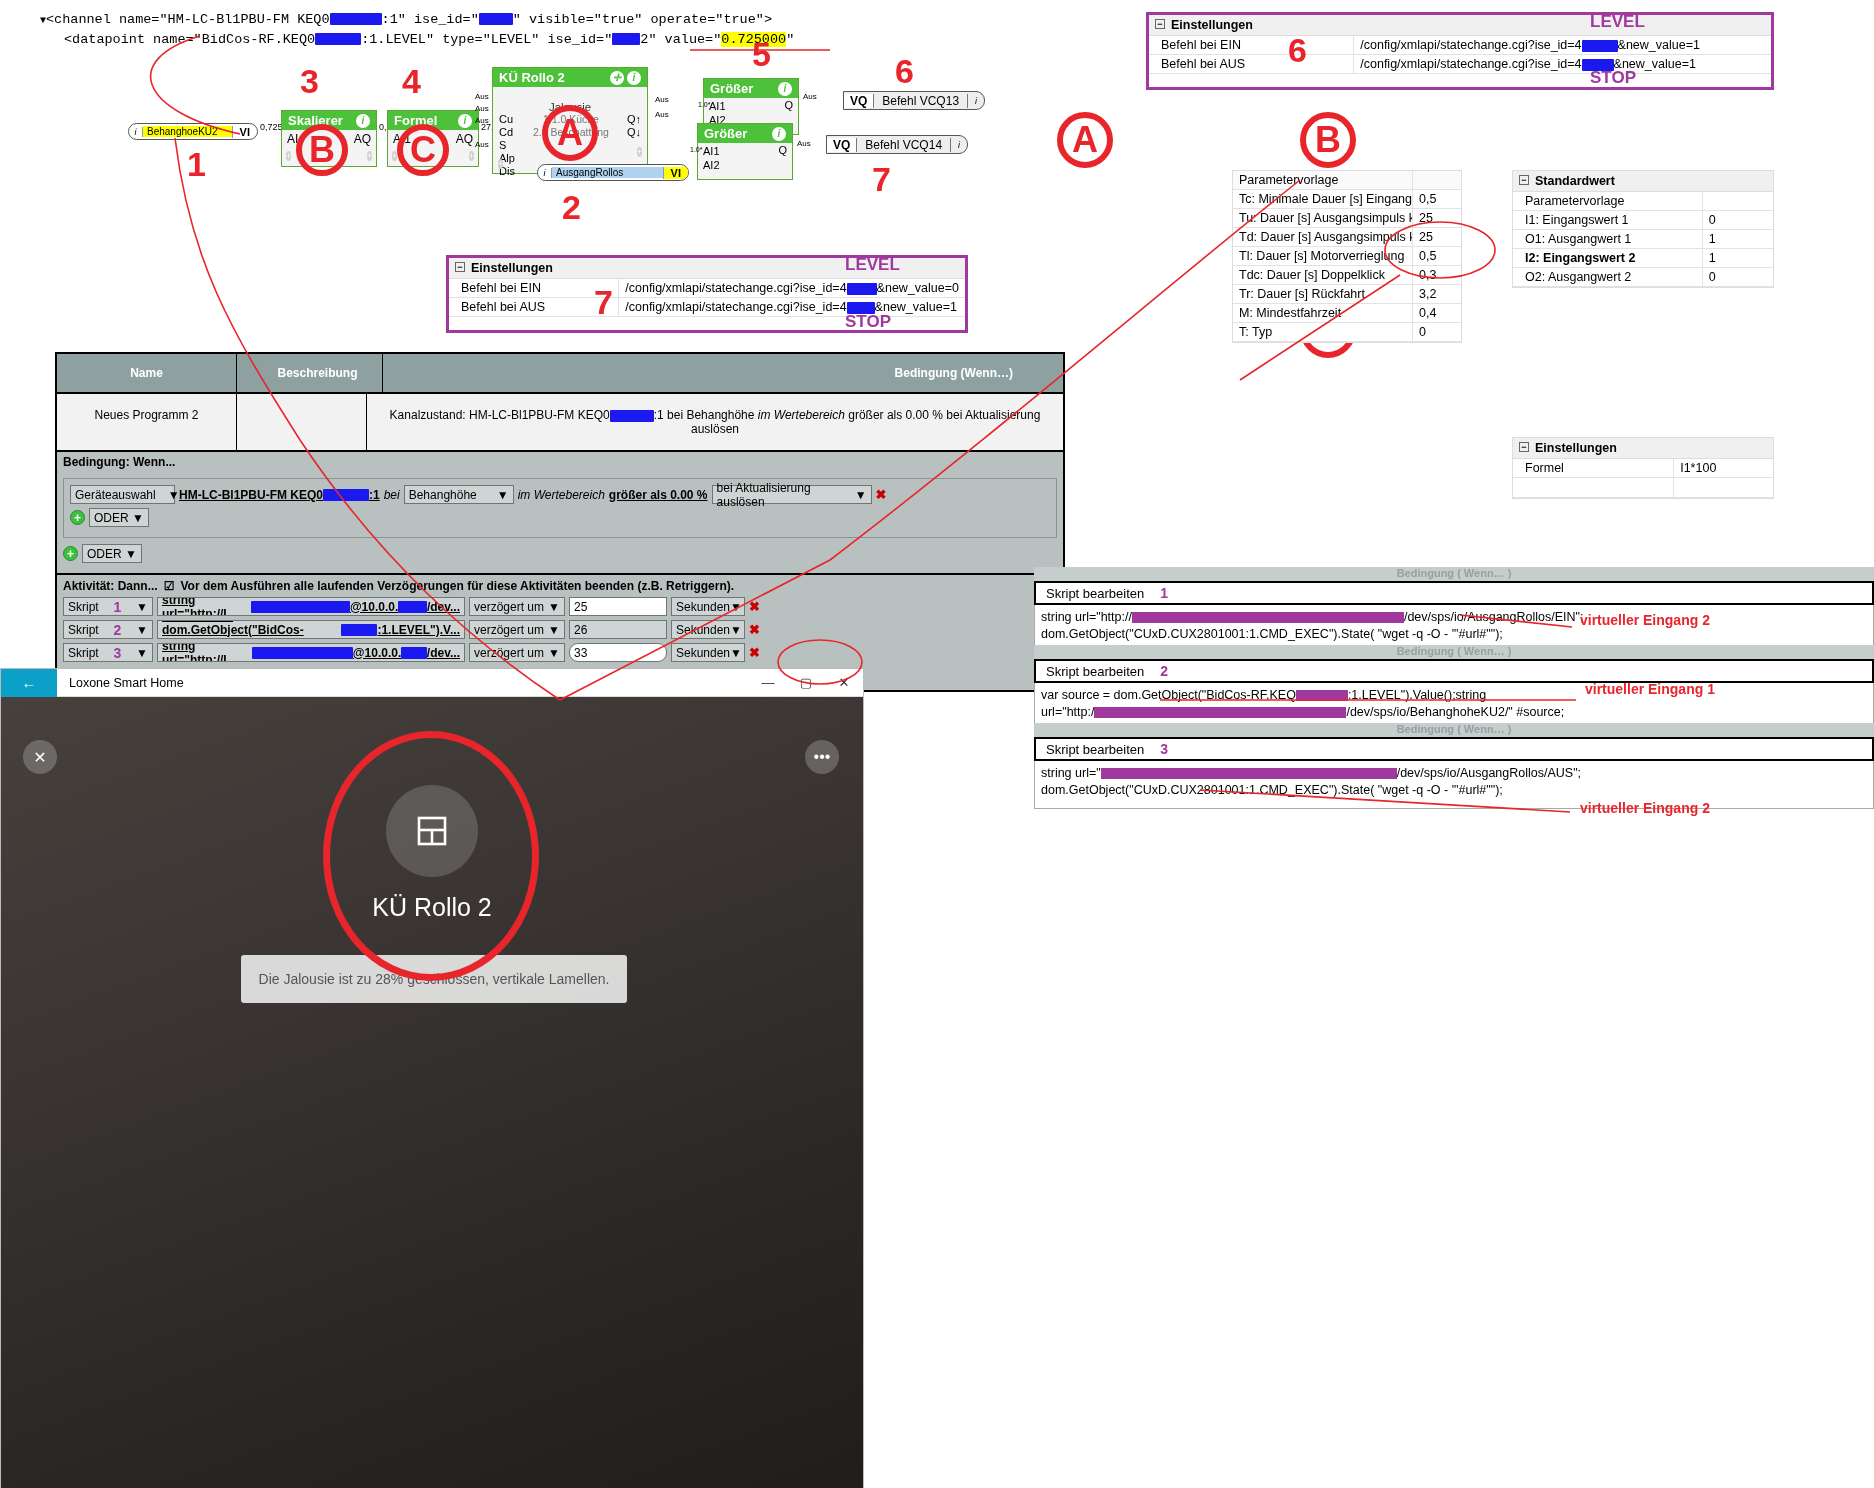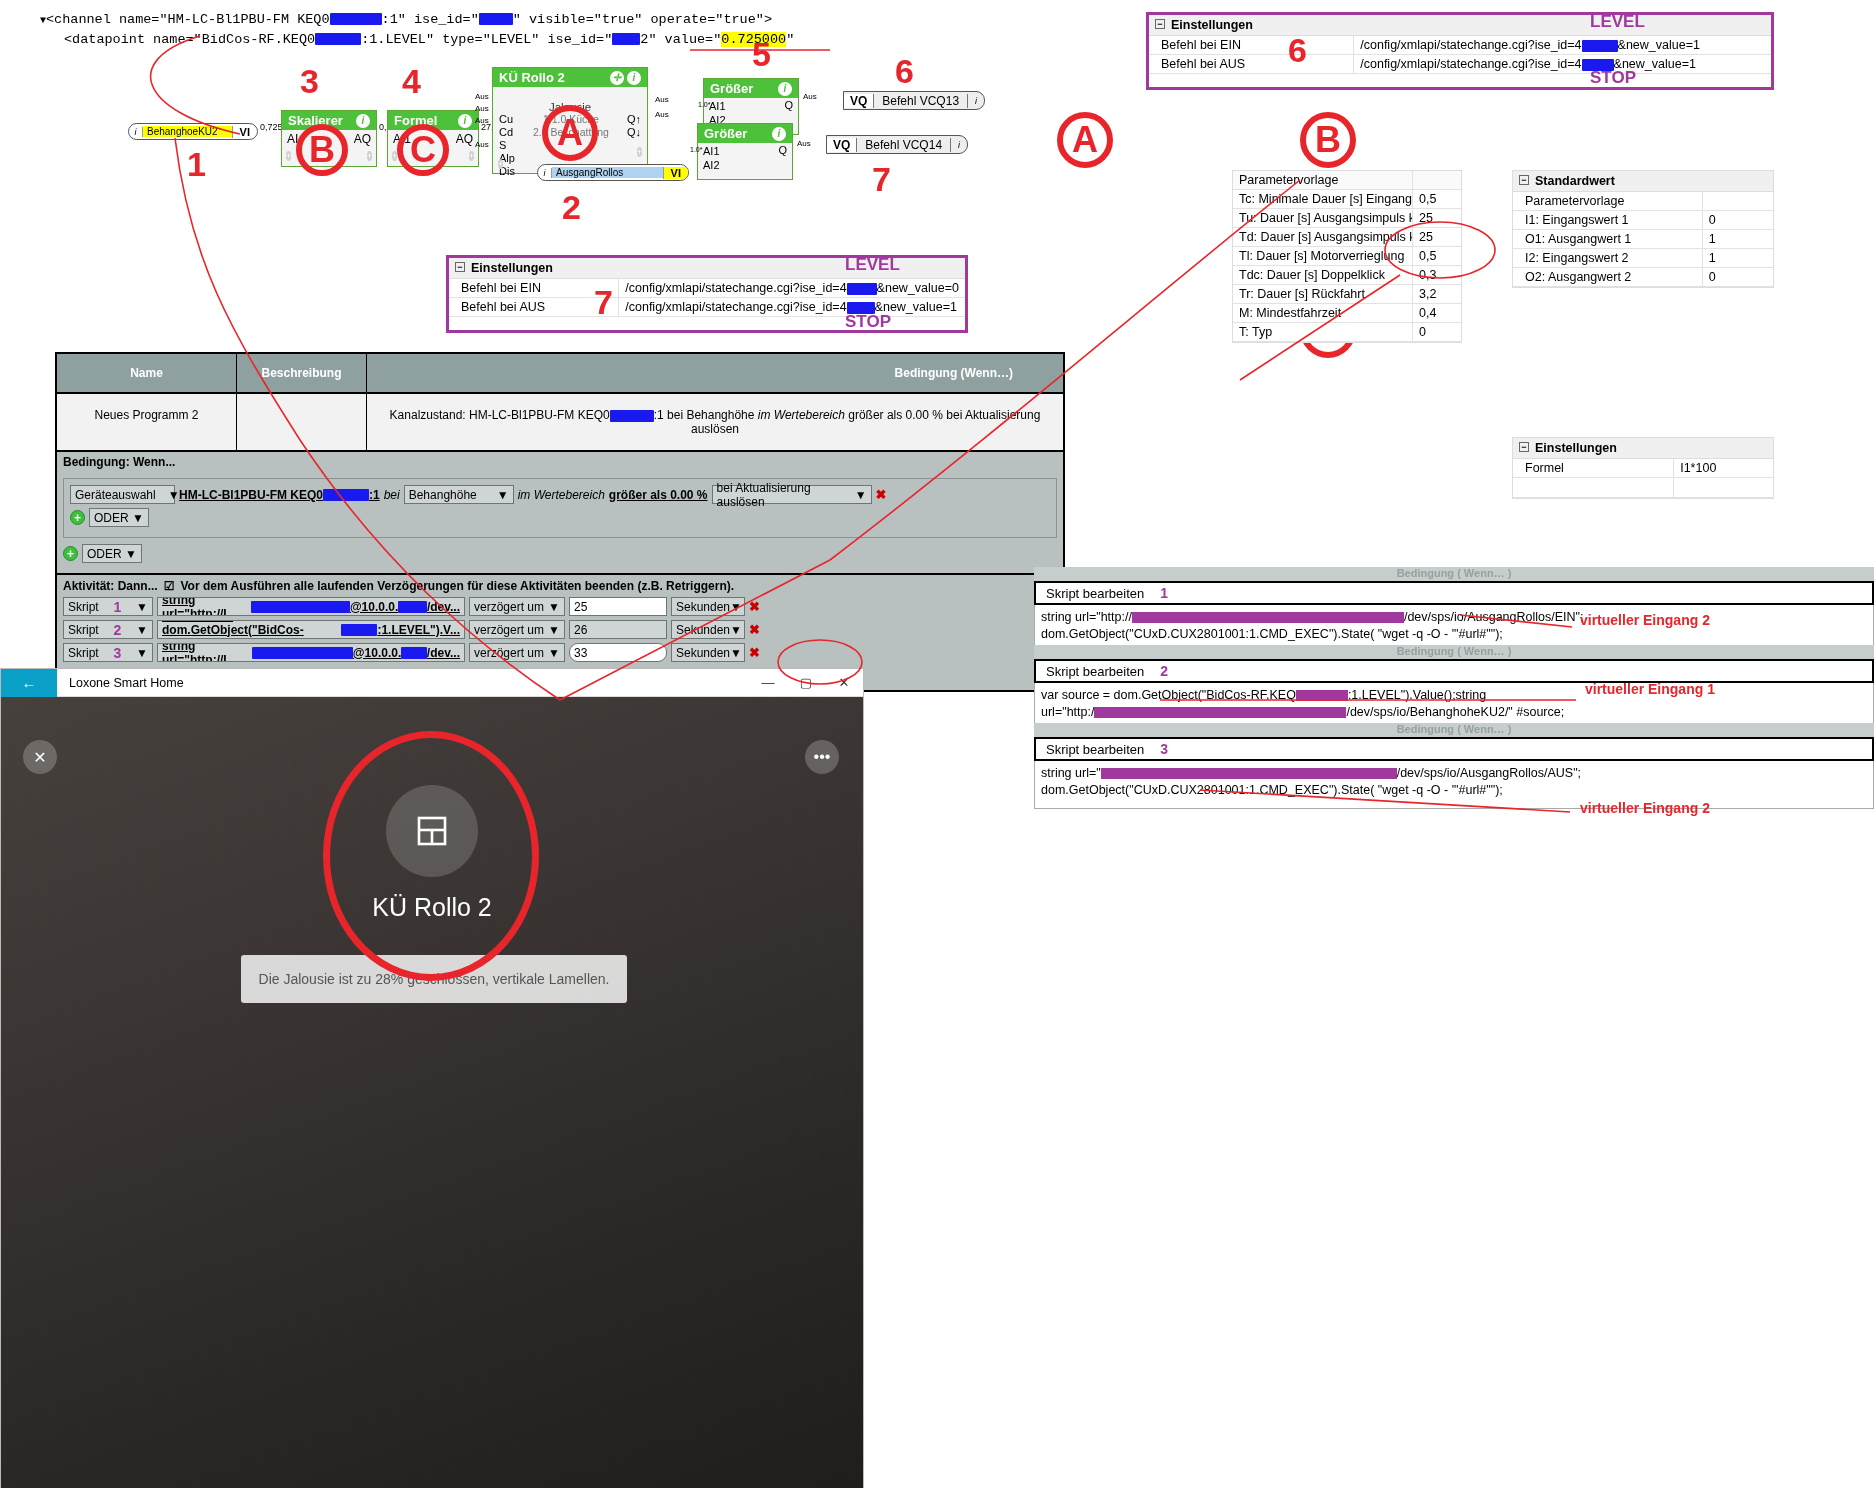--- a/index.html
+++ b/index.html
@@ -54,21 +54,21 @@
   .pgrid .ph .exp { position:absolute; left:6px; top:4px; width:10px; height:10px; border:1px solid #666; font-size:9px; line-height:8px; text-align:center; }
   .prow { display:flex; border-bottom:1px solid #e2e2e2; }
   .prow .pk { padding:2px 6px 2px 12px; flex:0 0 55%; border-right:1px solid #e2e2e2; white-space:nowrap; overflow:hidden; }
   .prow .pv { padding:2px 6px; flex:1; white-space:nowrap; overflow:hidden; }
 
   .magentabox { border:3px solid #a0389e; background:#fff; }
   .mlabel { color:#a0389e; font-size:17px; font-weight:bold; }
 
   
   #hm-table { left:55px; top:352px; width:1010px; border:2px solid #000; background:#eaeaea; }
-  .hm-head { display:flex; background:#8fa0a0; color:#fff; font-size:12px; font-weight:bold; border-bottom:2px solid #000; }
+  .hm-head { display:flex; background:#8fa0a0; color:#fff; font-size:12px; font-weight:bold; border-bottom:2px solid #000;gap:16px; }
   .hm-head div { padding:12px 4px; text-align:center; }
   .hm-row { display:flex; background:#f2f2f2; border-bottom:2px solid #000; font-size:12px; }
   .hm-row div { padding:14px 4px; text-align:center; }
   .col-name { flex:0 0 180px; border-right:1px solid #000; }
   .col-desc { flex:0 0 130px; border-right:1px solid #000; }
   .col-cond { flex:1; }
 
   .hm-sect { background:#b8c0c0; padding:3px 6px; font-size:12px; font-weight:bold; }
   .hm-inner { background:#b8c0c0; padding:6px; }
   .hm-panel { border:1px solid #8a9292; background:#b8c0c0; padding:6px; }
@@ -333,21 +333,21 @@
     </div>
   <div class="prow">
       <div class="pk" style="flex:0 0 73%;">I1: Eingangswert 1</div>
       <div class="pv">0</div>
     </div>
   <div class="prow">
       <div class="pk" style="flex:0 0 73%;">O1: Ausgangwert 1</div>
       <div class="pv">1</div>
     </div>
   <div class="prow">
-      <div class="pk" style="flex:0 0 73%;">I2: Eingangswert 2</div>
+      <div class="pk" style="flex:0 0 73%;font-weight:bold;">I2: Eingangswert 2</div>
       <div class="pv">1</div>
     </div>
   <div class="prow">
       <div class="pk" style="flex:0 0 73%;">O2: Ausgangwert 2</div>
       <div class="pv">0</div>
     </div>
 </div>
 
 <div class="abs pgrid" style="left:1512px; top:437px; width:262px; border:1px solid #ddd;">
   <div class="ph">

